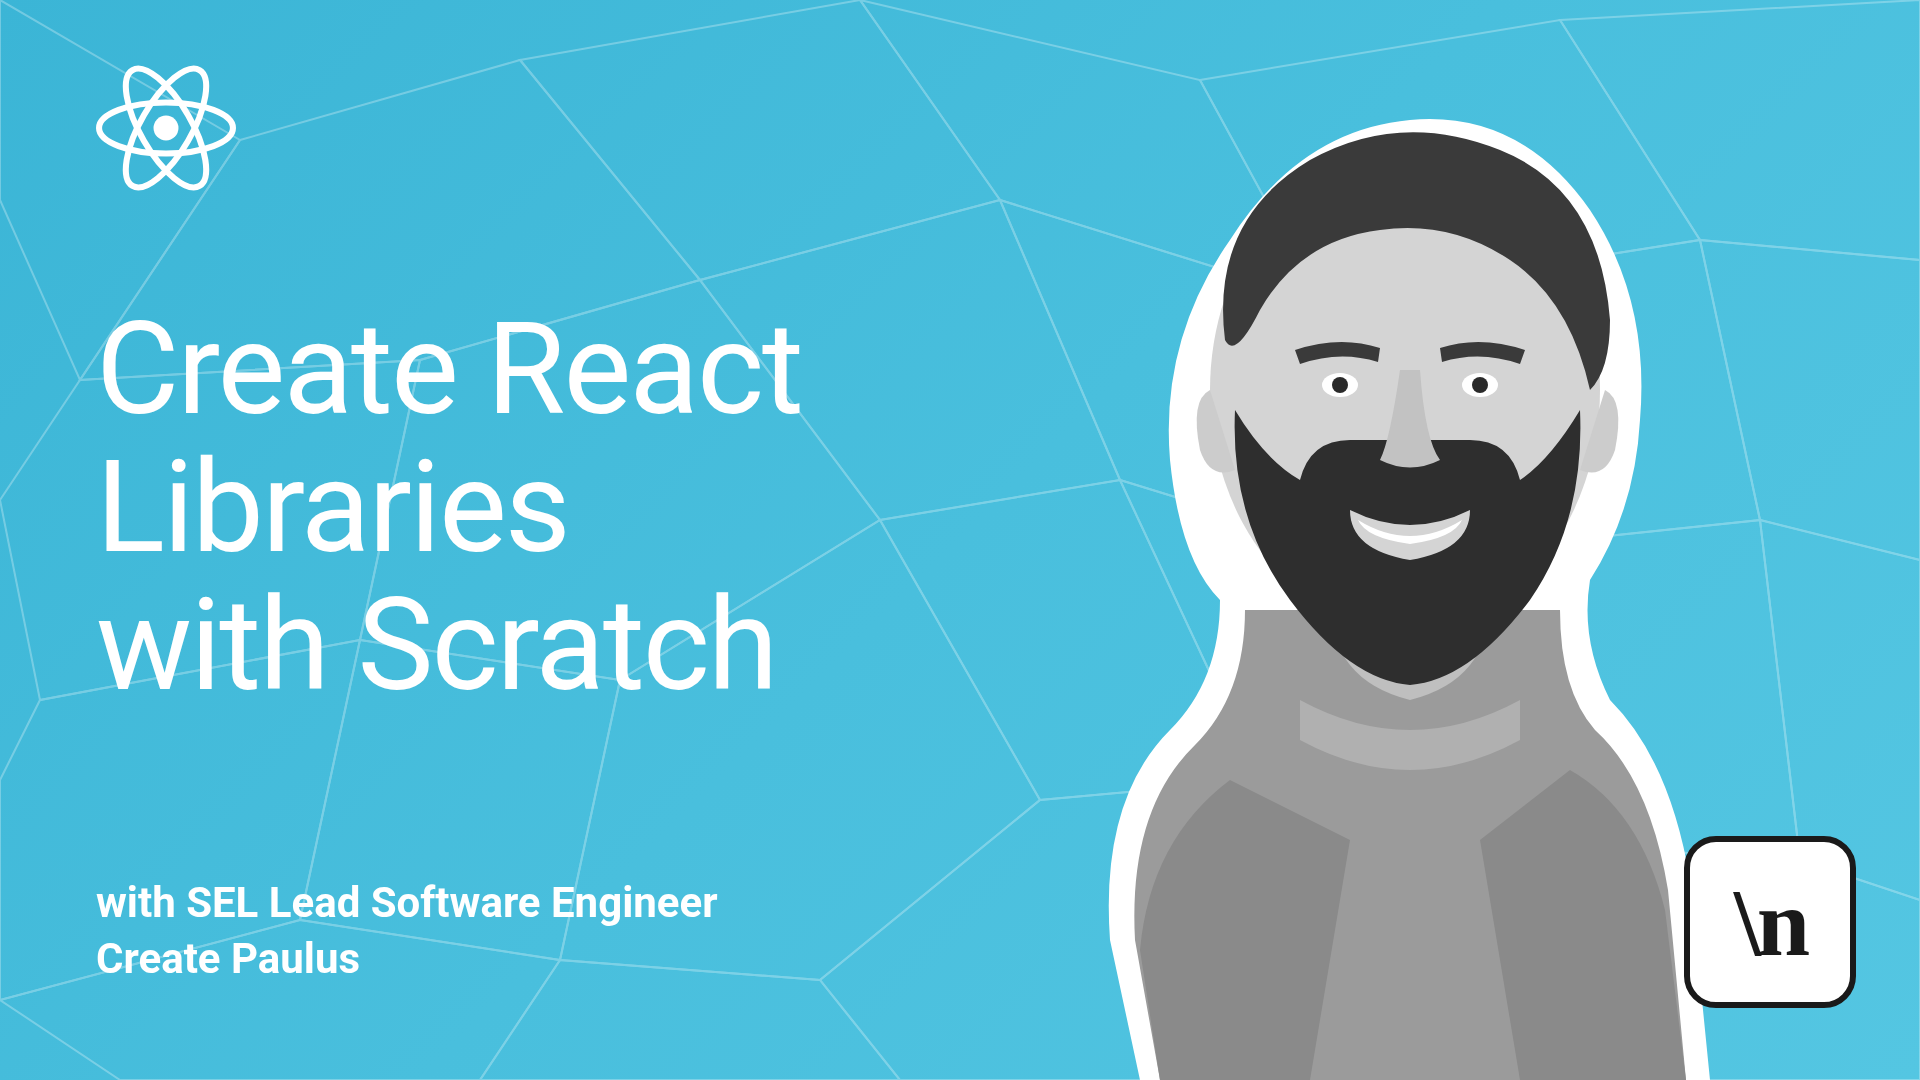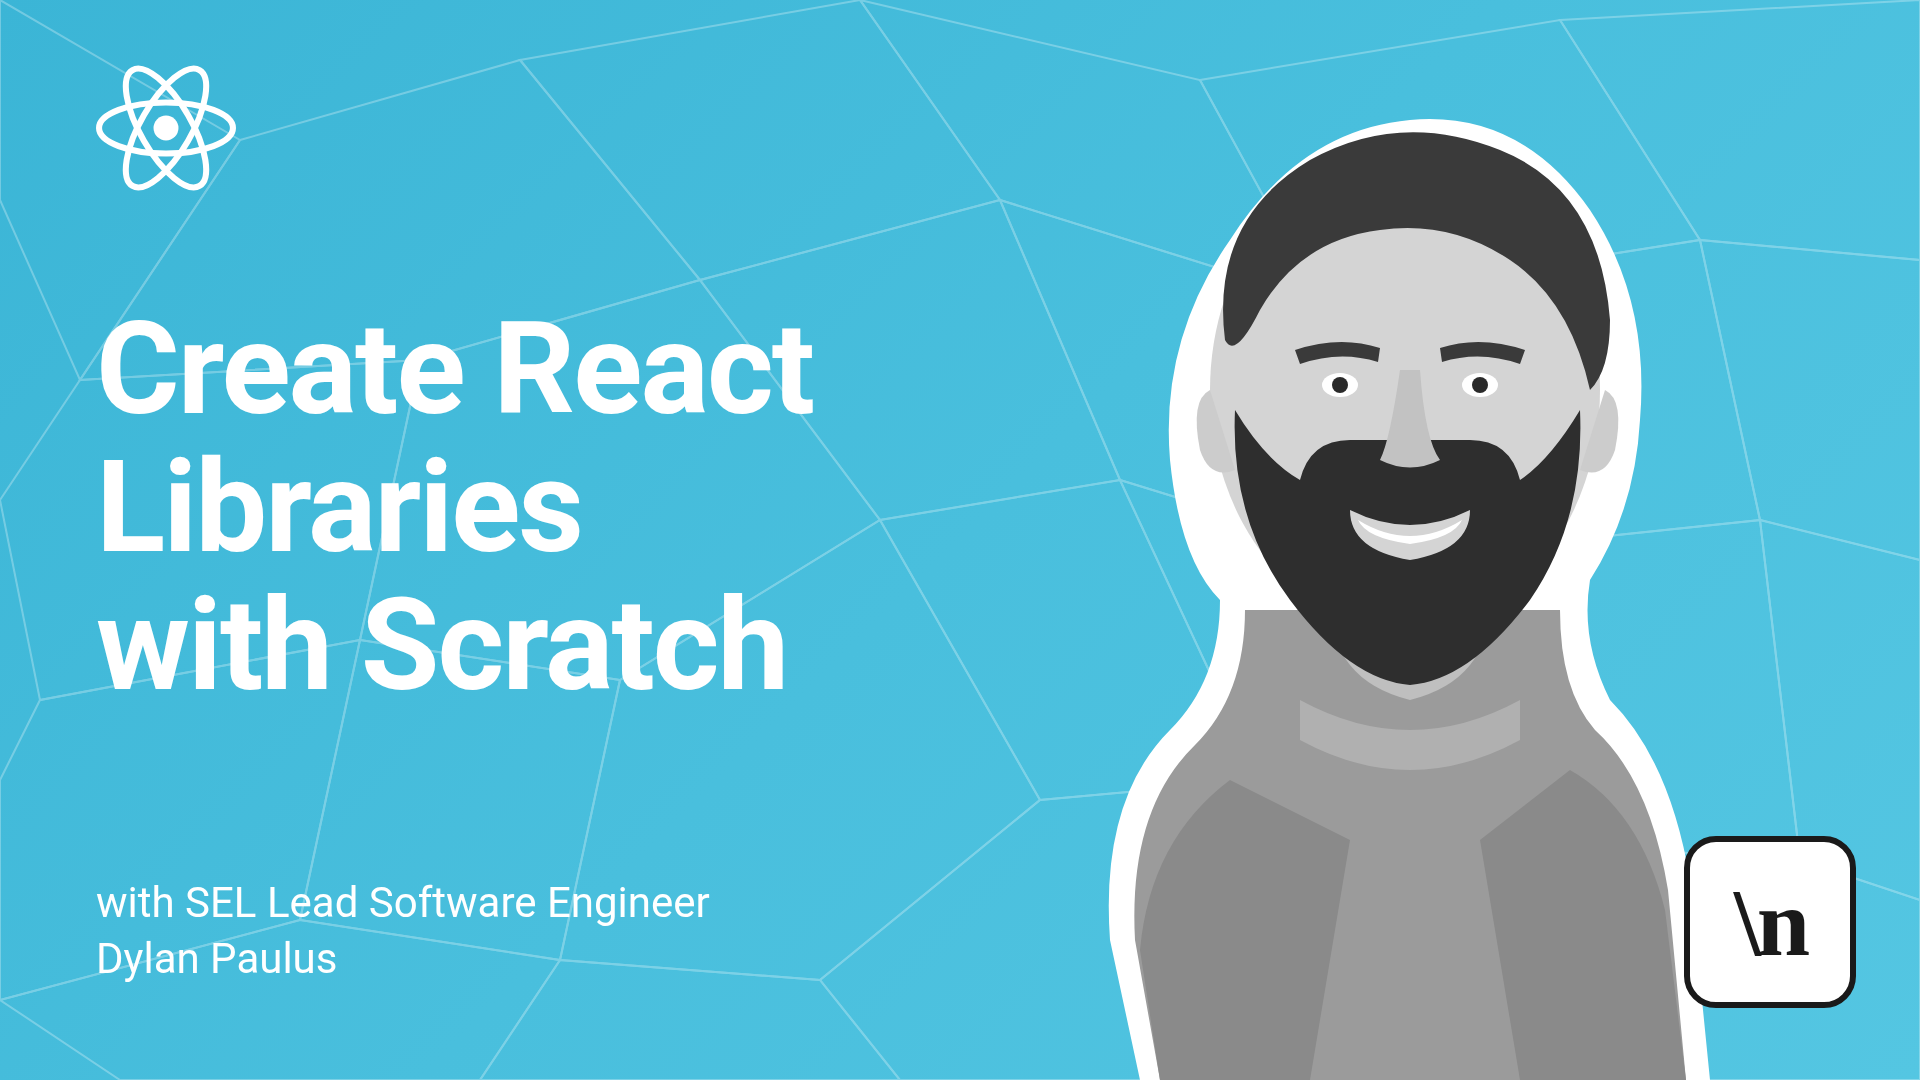--- a/index.html
+++ b/index.html
@@ -22,31 +22,31 @@
     left: 96px;
     width: 140px;
     height: 140px;
     color: #fff;
   }
   .title {
     position: absolute;
     left: 96px;
     top: 300px;
     color: #fff;
-    font-weight: 700;
+    font-weight: 400;
     font-size: 128px;
     line-height: 1.08;
     letter-spacing: -2px;
   }
   .byline {
     position: absolute;
     left: 96px;
     bottom: 92px;
     color: #fff;
-    font-weight: 400;
+    font-weight: 700;
     font-size: 42px;
     line-height: 1.35;
   }
   .portrait {
     position: absolute;
     right: 190px;
     top: 40px;
     width: 680px;
     height: 1040px;
   }
@@ -131,21 +131,21 @@
   </svg>
 
   <div class="title">
     <div>Create React</div>
     <div>Libraries</div>
     <div>with Scratch</div>
   </div>
 
   <div class="byline">
     <div>with SEL Lead Software Engineer</div>
-    <div>Dylan Paulus</div>
+    <div>Create Paulus</div>
   </div>
 
   <svg class="portrait" viewBox="0 0 680 1040">
 
     <path d="M 90 1040
              L 60 900
              Q 50 760 120 690
              Q 170 640 170 560
              Q 130 520 120 420
              Q 110 300 180 200

